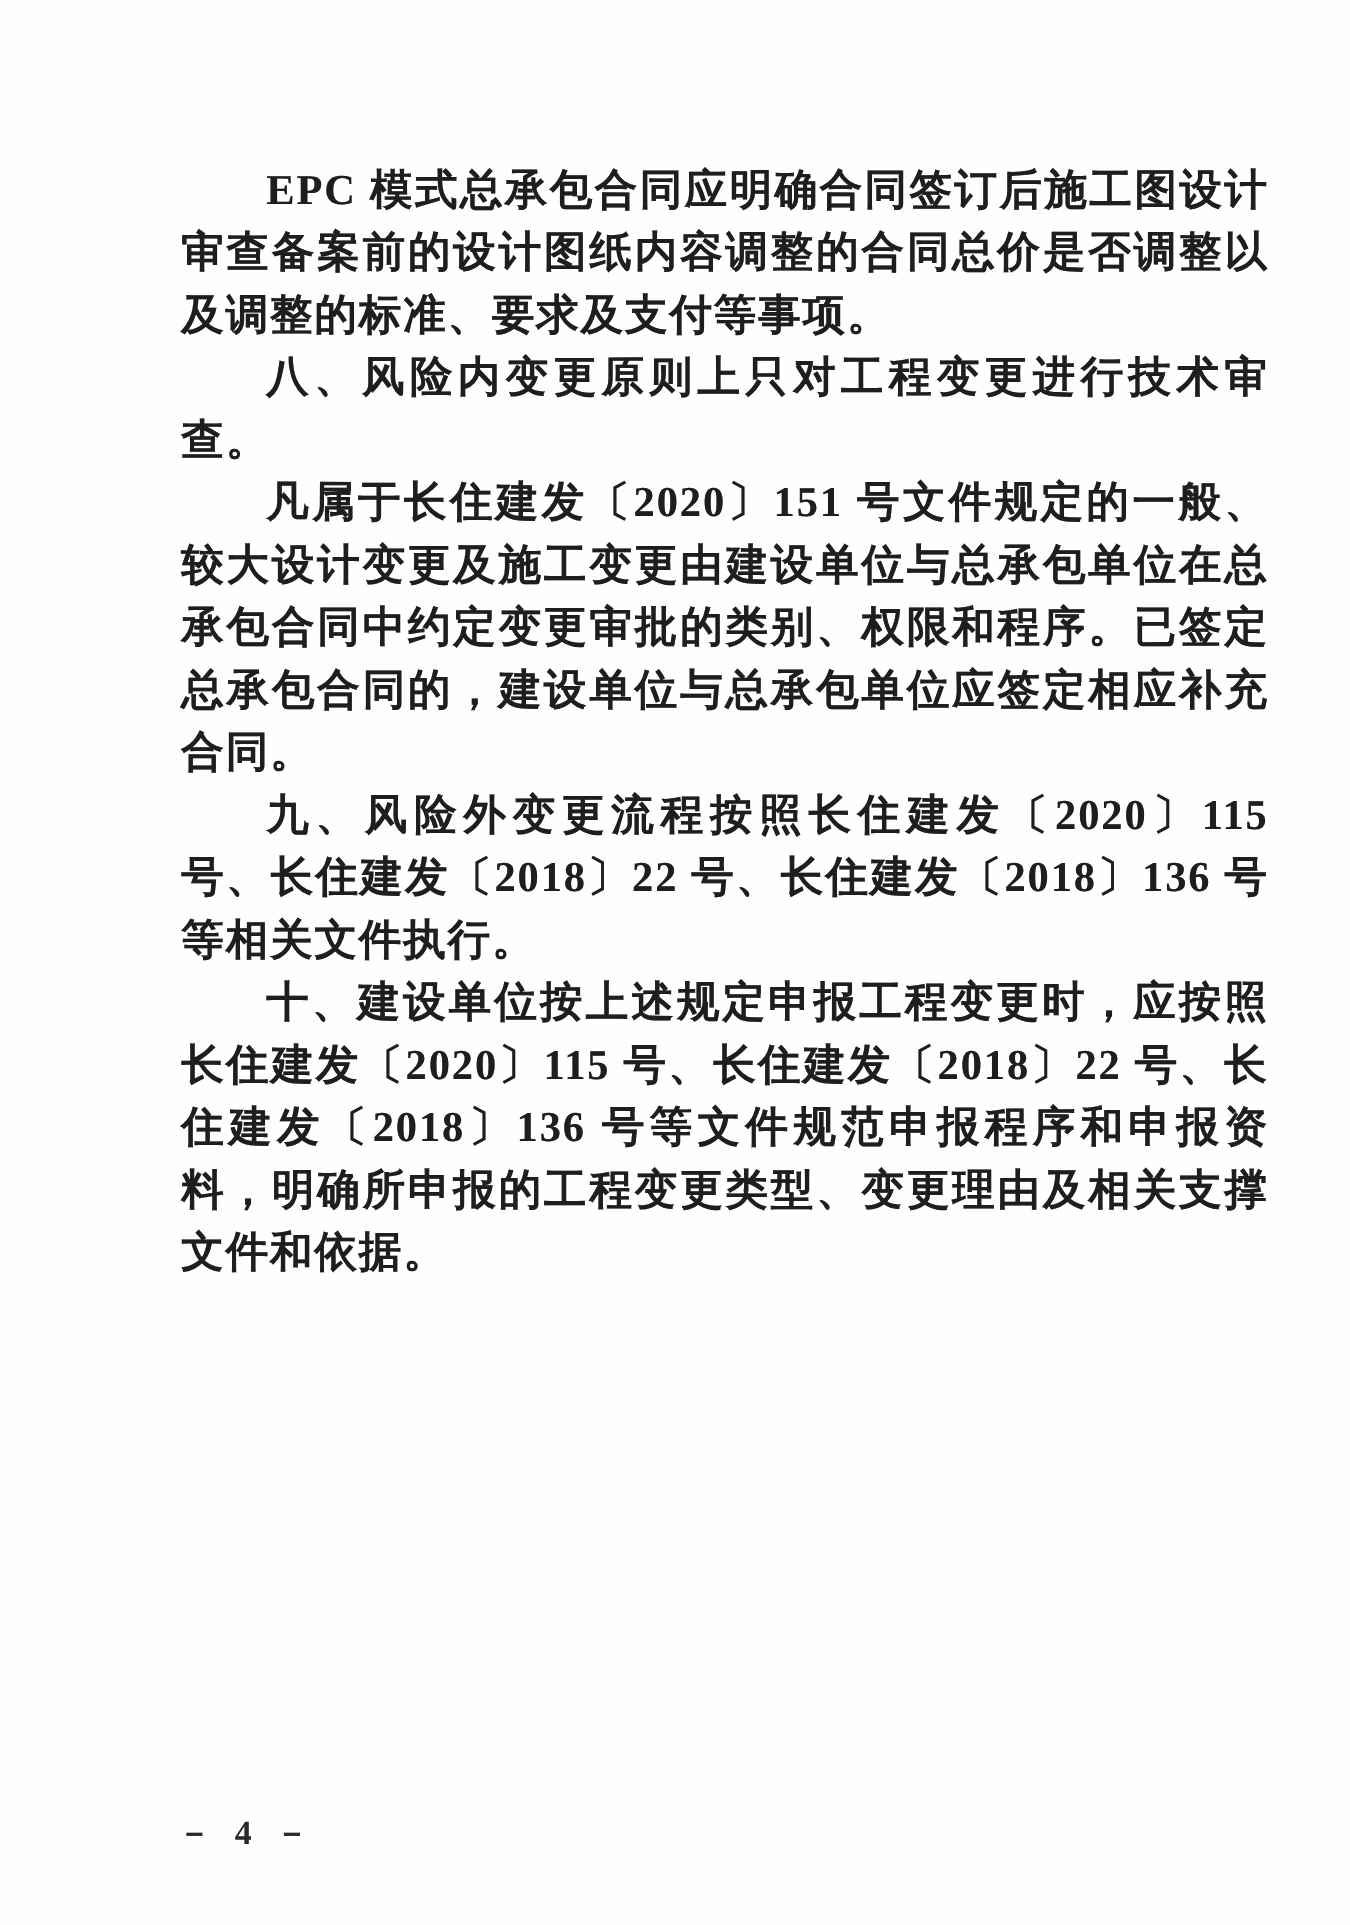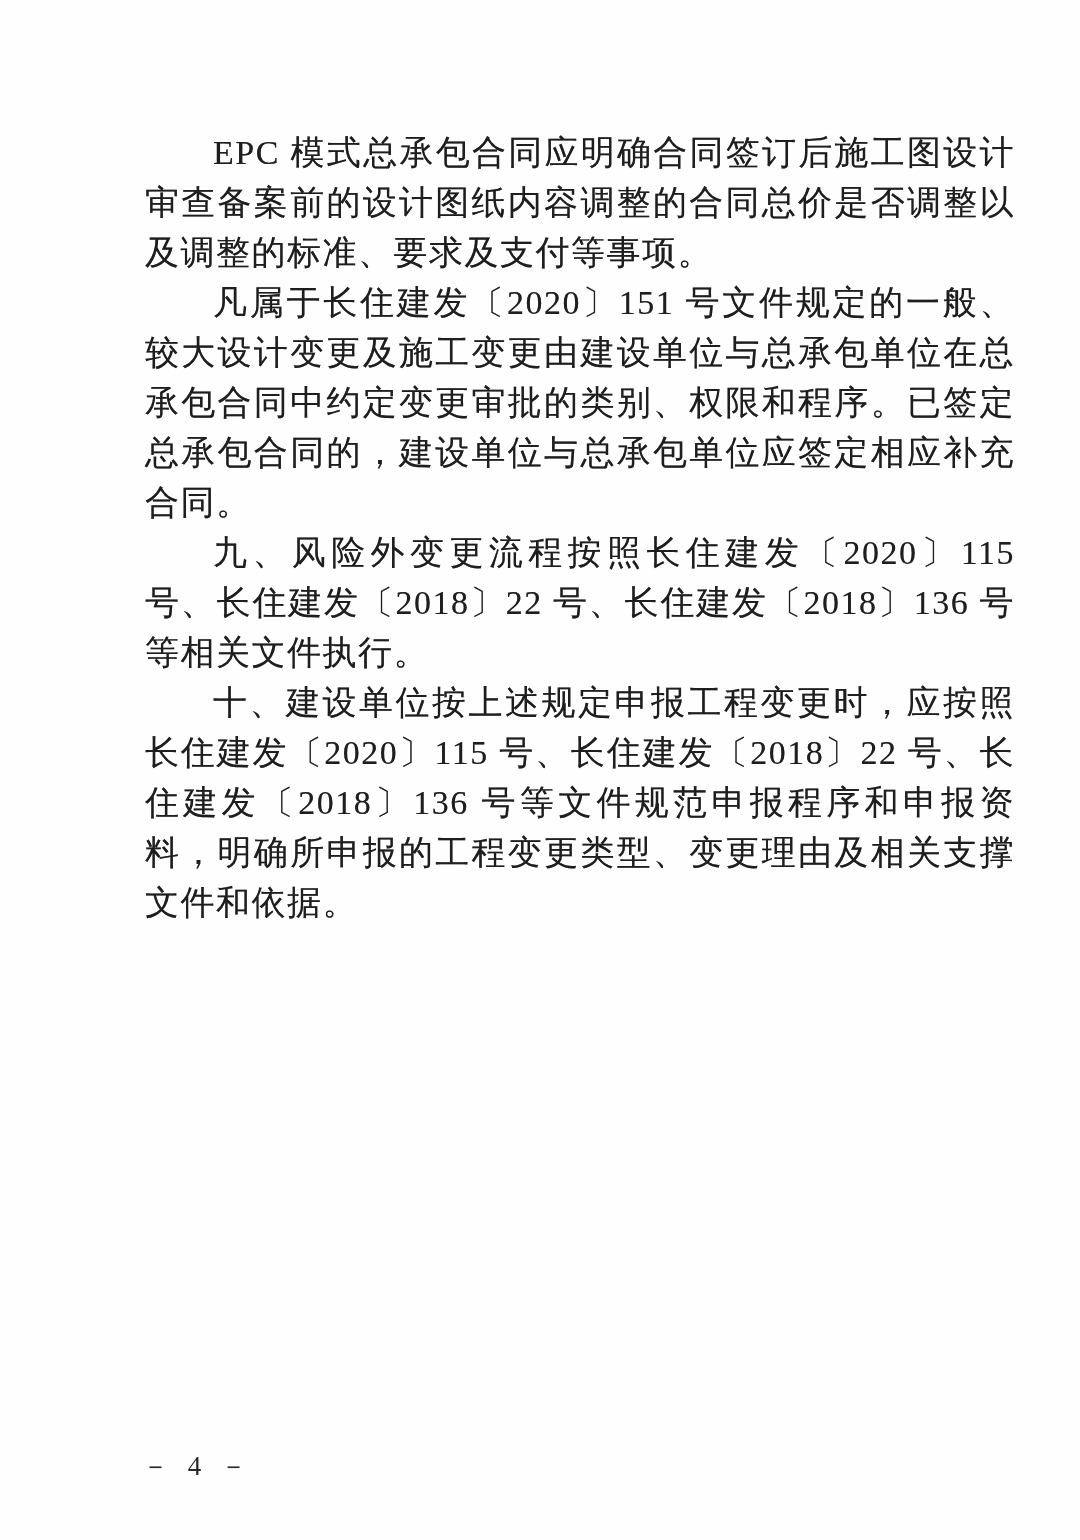--- a/index.html
+++ b/index.html
@@ -1,15 +1,15 @@
 <!DOCTYPE html>
 <html><head>
 <meta charset="utf-8">
 <style>
-  * { margin: 0; padding: 0; box-sizing: border-box; }
+  * { margin: 0; padding: 0; box-sizing: border-box; font-weight: bold; }
   html, body {
     width: 1080px;
     height: 1540px;
     background: #ffffff;
     font-family: "Liberation Serif", "DejaVu Serif", serif;
     overflow: hidden;
   }
   .page {
     position: relative;
     width: 1080px;
@@ -41,18 +41,19 @@
     letter-spacing: 6px;
     color: #2a2a2a;
   }
 </style>
 </head>
 <body>
 
 <div class="page">
   <div class="doc-body">
     <p>EPC 模式总承包合同应明确合同签订后施工图设计审查备案前的设计图纸内容调整的合同总价是否调整以及调整的标准、要求及支付等事项。</p>
+    <p>八、风险内变更原则上只对工程变更进行技术审查。</p>
     <p>凡属于长住建发〔2020〕151 号文件规定的一般、较大设计变更及施工变更由建设单位与总承包单位在总承包合同中约定变更审批的类别、权限和程序。已签定总承包合同的，建设单位与总承包单位应签定相应补充合同。</p>
     <p>九、风险外变更流程按照长住建发〔2020〕115 号、长住建发〔2018〕22 号、长住建发〔2018〕136 号等相关文件执行。</p>
     <p>十、建设单位按上述规定申报工程变更时，应按照长住建发〔2020〕115 号、长住建发〔2018〕22 号、长住建发〔2018〕136 号等文件规范申报程序和申报资料，明确所申报的工程变更类型、变更理由及相关支撑文件和依据。</p>
   </div>
   <div class="page-number">－ 4 －</div>
 </div>
 
 </body></html>

